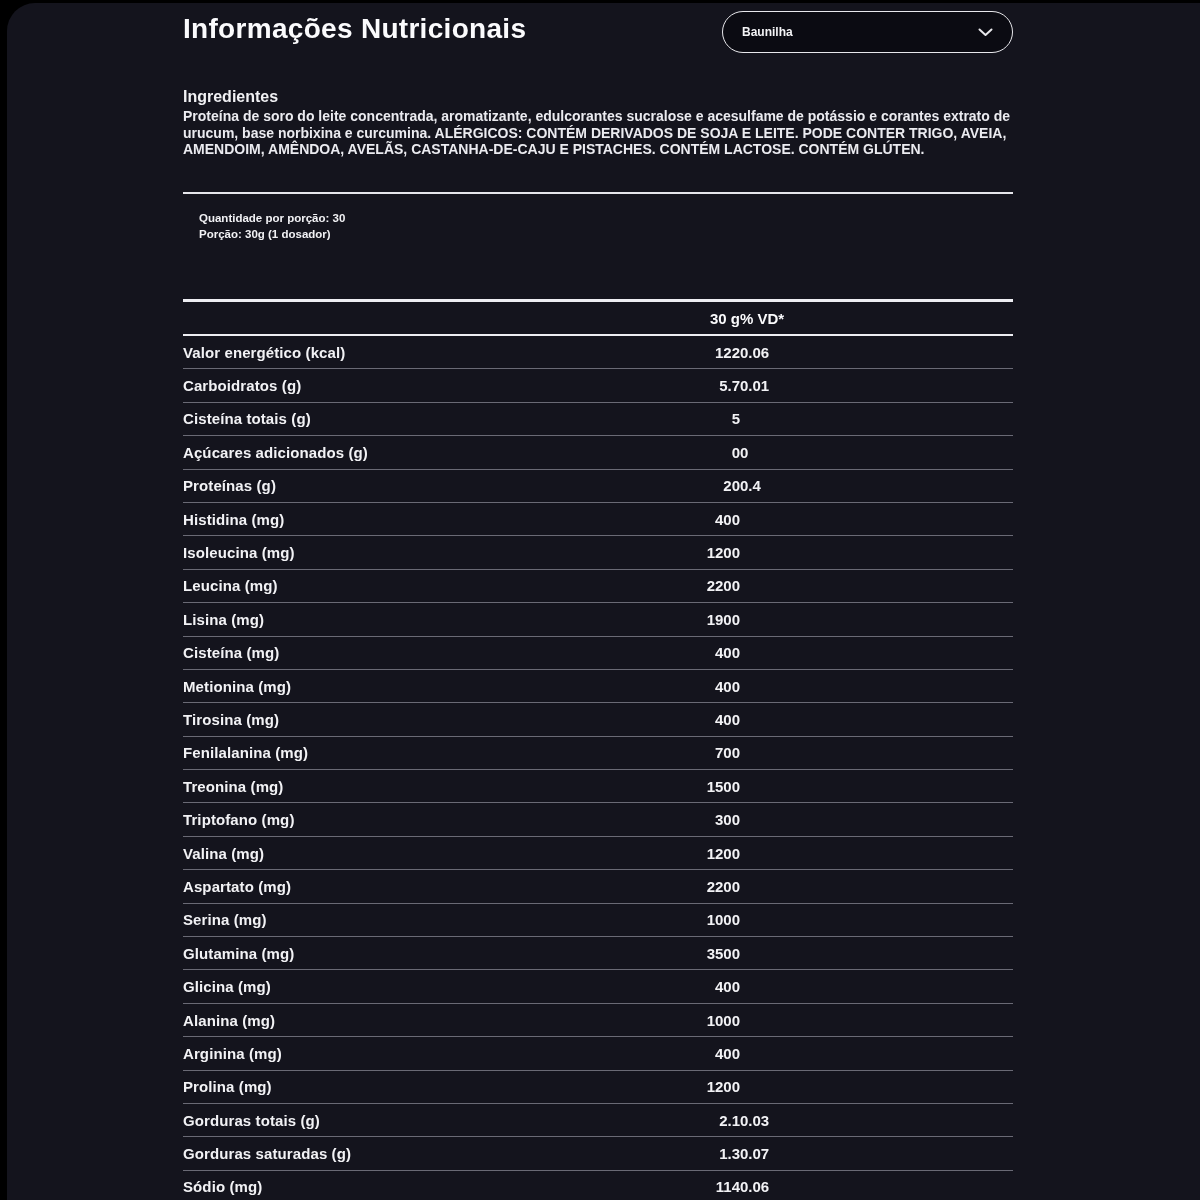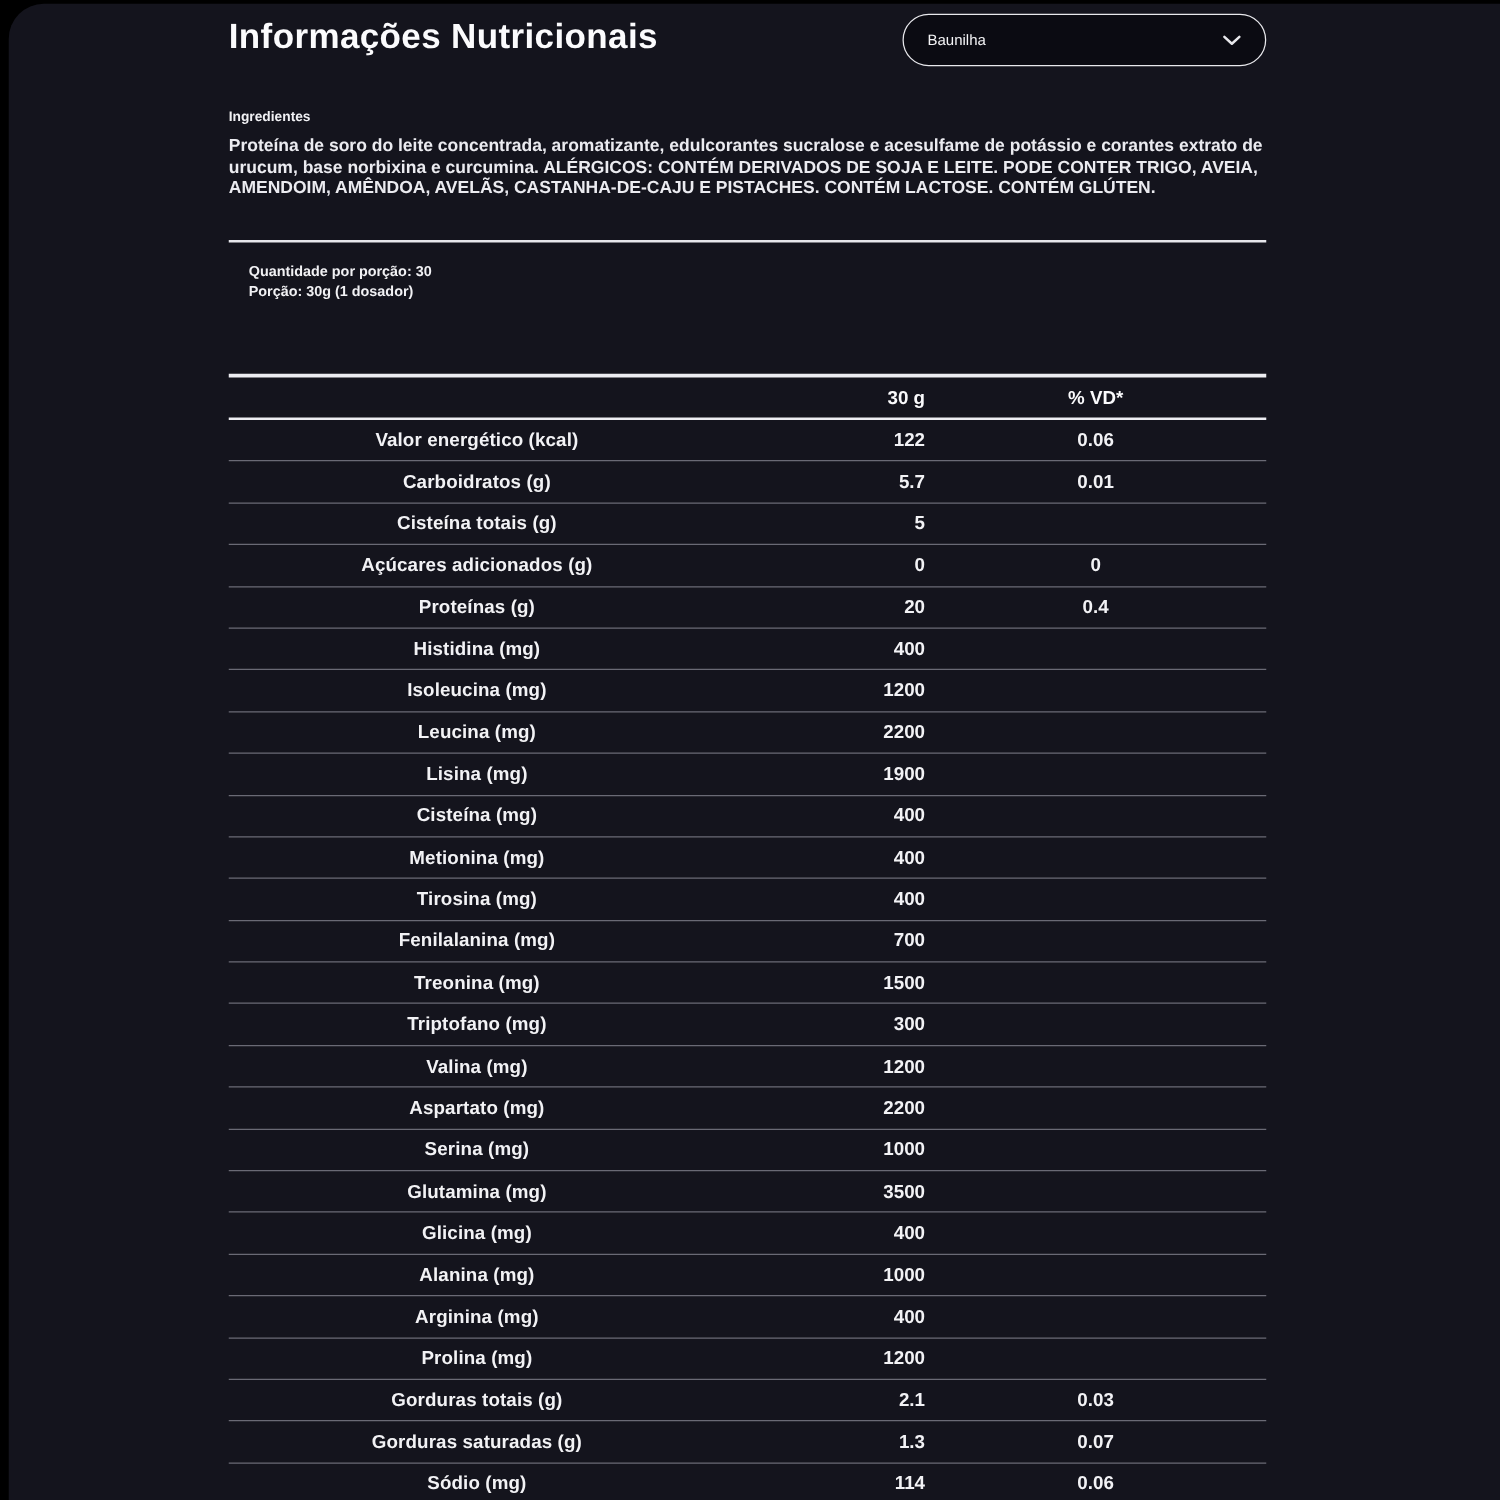--- a/index.html
+++ b/index.html
@@ -19,26 +19,26 @@
     position:absolute; left:0; top:13px;
     font-size:28px; font-weight:bold; letter-spacing:0.3px; color:#fbfbfd;
   }
 
   .flavor-select {
     position:absolute; right:0; top:11px; width:291px; height:42px;
     border:1.5px solid #e8e8ec; border-radius:21px; background:#0b0b12;
     display:flex; align-items:center; justify-content:space-between;
     padding:0 19px; cursor:pointer;
   }
-  .flavor-select .value { font-size:12px; font-weight:normal; color:#f4f4f6; }
+  .flavor-select .value { font-size:12px; font-weight:bold; color:#f4f4f6; }
   .flavor-select svg { display:block; }
 
   .ing-heading {
     position:absolute; left:0; top:88px;
-    font-size:11px; font-weight:bold; color:#f1f1f4;
+    font-size:16px; font-weight:bold; color:#f1f1f4;
   }
   .ing-body {
     position:absolute; left:0; top:108px; width:830px;
     font-size:14px; font-weight:bold; line-height:16.5px; color:#ebebf0;
   }
 
   .hr1 {
     position:absolute; left:0; top:192px; width:830px; height:2px; background:#e6e6eb;
   }
 
@@ -57,23 +57,23 @@
     border-bottom:2px solid #ededf2;
     font-size:15px; font-weight:bold; color:#fafafc;
   }
   .trow {
     display:flex; align-items:center; height:33.4px;
     border-bottom:1px solid #6a6a75;
     font-size:15px; font-weight:bold; color:#f2f2f5;
   }
   .trow:last-child { border-bottom:2px solid #c0c0ca; }
 
-  .cell.label  { flex:1; text-align:center; letter-spacing:0.1px; }
+  .cell.label  { flex:1; text-align:left; letter-spacing:0.1px; }
   .cell.amount { width:160px; text-align:right; }
-  .cell.vd     { width:273px; text-align:center; }
+  .cell.vd     { width:273px; text-align:left; }
 </style>
 </head>
 <body>
 
 <div class="page">
   <div class="card"></div>
 
   <div class="content">
 
     <div class="title">Informações Nutricionais</div>

